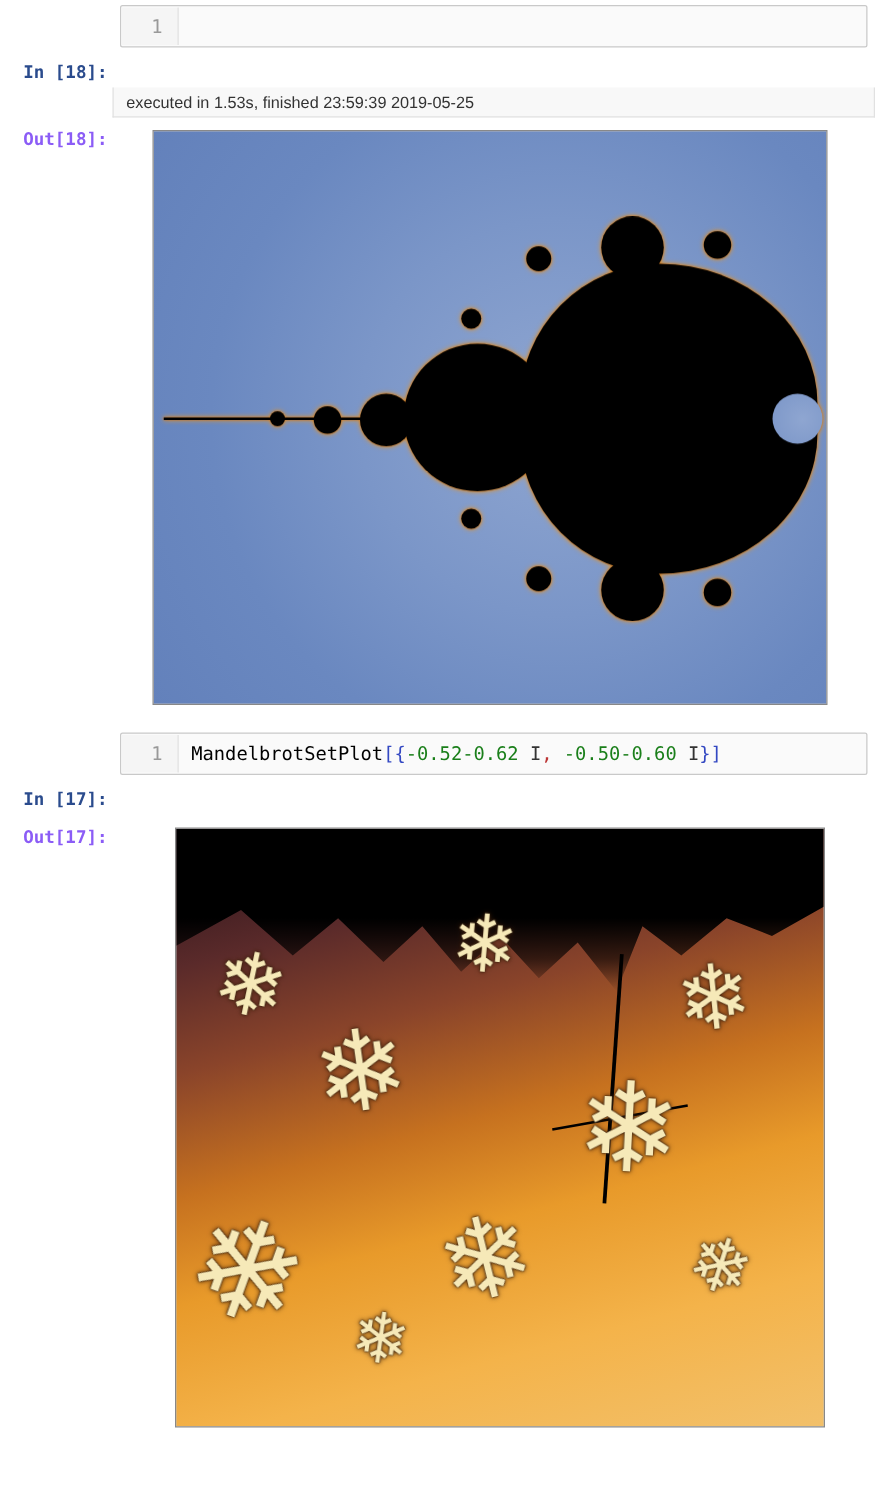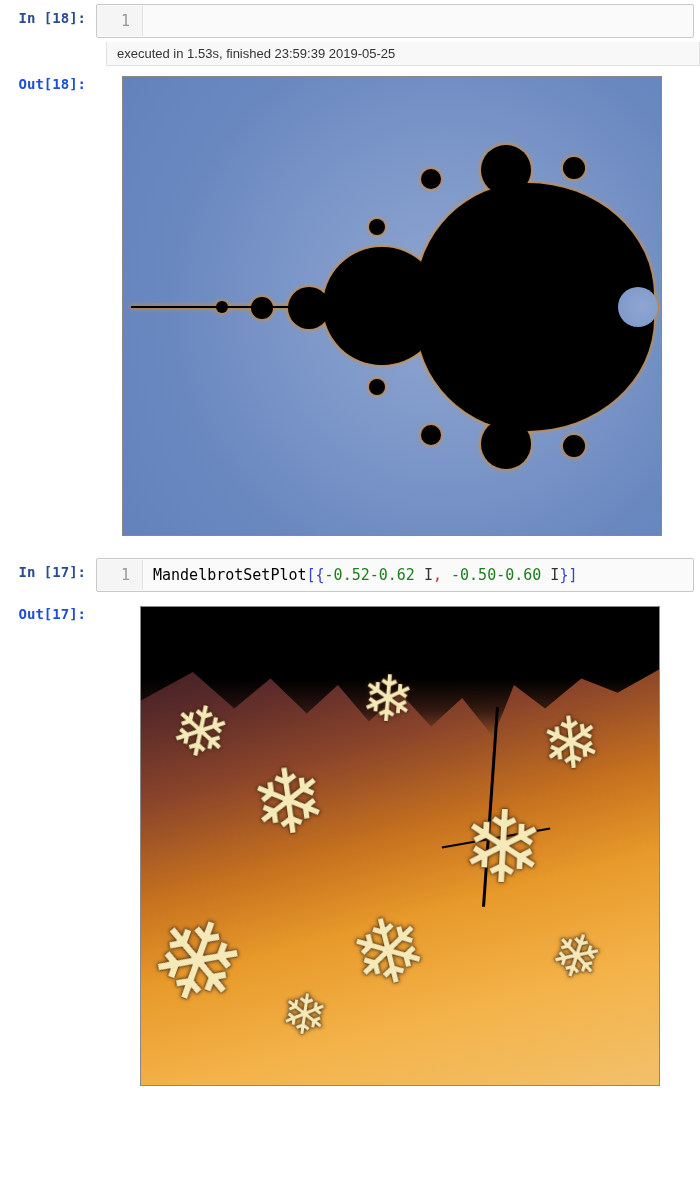--- a/index.html
+++ b/index.html
@@ -17,22 +17,22 @@
   }
   .prompt {
     width: 90px;
     flex: 0 0 90px;
     text-align: right;
     padding: 6px 10px 0 0;
     font-family: Menlo, Monaco, Consolas, monospace;
     font-size: 14px;
     white-space: nowrap;
   }
-  .prompt-in { color: #2a4b8d; font-weight: 600; }
-  .prompt-out { color: #1d4ed8; font-weight: 600; }
+  .prompt-in { color: #2a4b8d; font-weight: 600; margin-top: 40px; }
+  .prompt-out { color: #8b5cf6; font-weight: 600; }
   .code-area {
     flex: 1;
     border: 1px solid #c9c9c9;
     border-radius: 2px;
     background: #fafafa;
     display: flex;
     align-items: center;
     padding: 0;
     font-family: Menlo, Monaco, Consolas, monospace;
     font-size: 15px;
@@ -60,21 +60,20 @@
   .tok-brace { color: #3348c2; }
   .exec-info {
     flex: 1;
     border: 1px solid #e1e1e1;
     border-top: none;
     background: #f8f8f8;
     font-size: 13px;
     color: #333;
     padding: 4px 10px;
     font-family: -apple-system, sans-serif;
-    margin-left: 16px;
   }
   .exec-row { display:flex; }
   .exec-row .spacer { width:90px; flex:0 0 90px; }
   .output-area {
     flex: 1;
     padding: 6px 4px 14px 4px;
   }
   .plot-frame {
     border: 1px solid #888;
     background: #fff;

